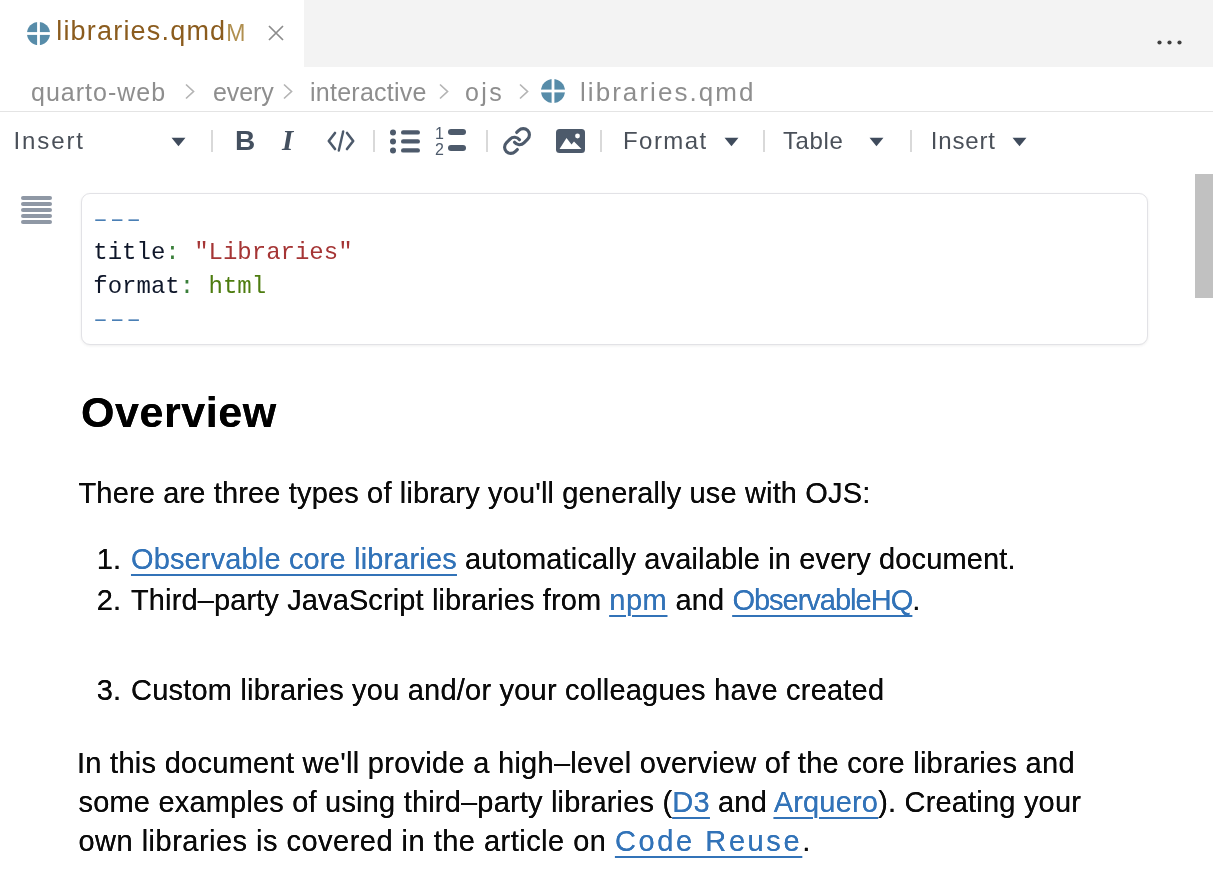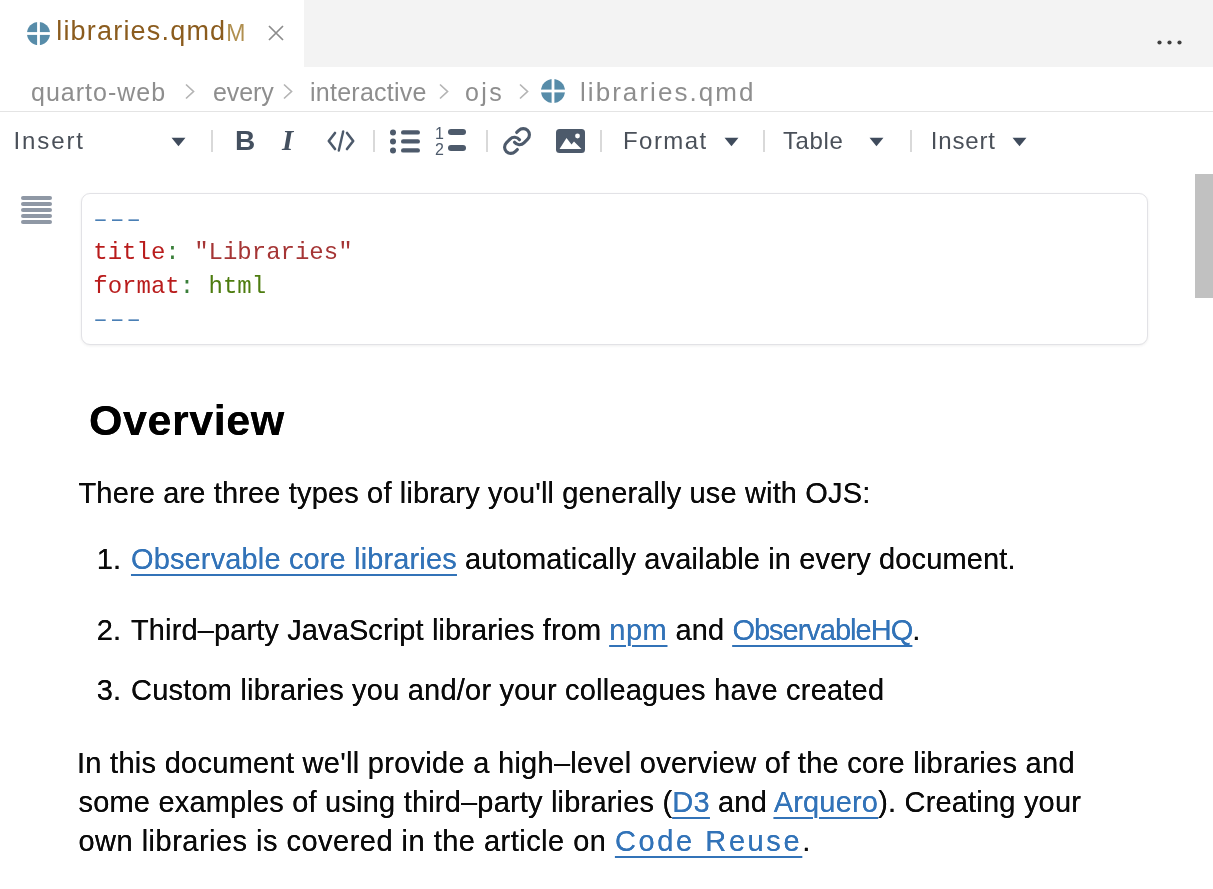--- a/index.html
+++ b/index.html
@@ -14,23 +14,23 @@
   .bct{position:absolute;top:11px;line-height:28px;font-size:25px;color:#8e8e8e;white-space:pre}
   .toolbar{left:0;top:112.5px;width:1213px;height:57px;background:#fff;border-bottom:2px solid #d8d8d8}
   .tbt{position:absolute;top:14.5px;line-height:28px;font-size:24px;color:#4a5059;white-space:pre}
   .sep{position:absolute;top:17.5px;width:2px;height:22px;background:#d9d9d9}
   .content{left:0;top:170px;width:1213px;height:719px;background:#fff}
   .scroll{left:1195px;top:174px;width:18px;height:124px;background:#c1c1c1}
   .codeblock{left:81px;top:193px;width:1054px;border:1.5px solid #e2e2e6;border-radius:9px;
      box-shadow:0 1px 3px rgba(0,0,0,.07);background:#fff;
      padding:8.8px 0 7.6px 11.3px;font-family:"Liberation Mono",monospace;
      font-size:24px;line-height:33.4px;white-space:pre}
-  .cm-d{color:#4a7fb5;letter-spacing:2.2px}.cm-k{color:#b91c1c}.cm-c{color:#3a7f3a}.cm-s{color:#a53535}.cm-p{color:#4d7c0f}
+  .cm-d{color:#4a7fb5;letter-spacing:2.2px}.cm-k{color:#0f172a}.cm-c{color:#3a7f3a}.cm-s{color:#a53535}.cm-p{color:#4d7c0f}
   .bar{position:absolute;left:21px;width:31px;height:3.8px;border-radius:2px;background:#8f98a5}
-  h1.ov{left:81px;top:386.9px;margin:8px;font-size:43px;line-height:50px;font-weight:bold;color:#000;letter-spacing:.55px;text-shadow:0 0 .6px #000}
+  h1.ov{left:81px;top:386.9px;margin:0;font-size:43px;line-height:50px;font-weight:bold;color:#000;letter-spacing:.55px;text-shadow:0 0 .6px #000}
   .body29{font-size:29px;line-height:40px;color:#0a0a0a;white-space:pre;text-shadow:0 0 .55px currentColor}
   a{color:#3273b8;text-decoration-thickness:2px;text-underline-offset:4.5px}
   .num{display:inline-block;width:34.2px;letter-spacing:0}
 </style>
 </head>
 <body>
   <div class="abs tabstrip"></div>
   <div class="abs tab"></div>
   <svg class="abs" style="left:27px;top:22px" width="23" height="23" viewBox="0 0 23 23">
     <circle cx="11.5" cy="11.5" r="11.5" fill="#578ca9"></circle>
@@ -134,15 +134,15 @@
   <div class="bar" style="top:208px"></div>
   <div class="bar" style="top:214px"></div>
   <div class="bar" style="top:220px"></div>
   <div class="abs codeblock"><span class="cm-d">–––</span>
 <span class="cm-k">title</span><span class="cm-c">:</span> <span class="cm-s">"Libraries"</span>
 <span class="cm-k">format</span><span class="cm-c">:</span> <span class="cm-p">html</span>
 <span class="cm-d">–––</span></div>
   <h1 class="abs ov">Overview</h1>
   <div class="abs body29" style="left:78.5px;top:473.4px;letter-spacing:.15px">There are three types of library you'll generally use with OJS:</div>
   <div class="abs body29" style="left:96.8px;top:538.7px"><span class="num">1.</span><span style="letter-spacing:.14px"><a href="#">Observable core libraries</a> automatically available in every document.</span></div>
-  <div class="abs body29" style="left:96.8px;top:610px"><span class="num">2.</span><span style="letter-spacing:.12px">Third–party JavaScript libraries from <a href="#" style="letter-spacing:.5px">npm</a> and <a href="#" style="letter-spacing:-1px">ObservableHQ</a>.</span></div>
+  <div class="abs body29" style="left:96.8px;top:580px"><span class="num">2.</span><span style="letter-spacing:.12px">Third–party JavaScript libraries from <a href="#" style="letter-spacing:.5px">npm</a> and <a href="#" style="letter-spacing:-1px">ObservableHQ</a>.</span></div>
   <div class="abs body29" style="left:96.8px;top:670.2px"><span class="num">3.</span><span style="letter-spacing:.21px">Custom libraries you and/or your colleagues have created</span></div>
   <div class="abs body29" style="left:78.5px;top:743.5px;line-height:39.4px"><span style="letter-spacing:.28px;position:relative;left:-1.5px">In this document we'll provide a high–level overview of the core libraries and</span><br><span style="letter-spacing:.19px">some examples of using third–party libraries (<a href="#">D3</a> and <a href="#">Arquero</a>). Creating your</span><br><span style="letter-spacing:.48px">own libraries is covered in the article on <a href="#" style="letter-spacing:2.6px">Code Reuse</a>.</span></div>
 
 </body></html>

